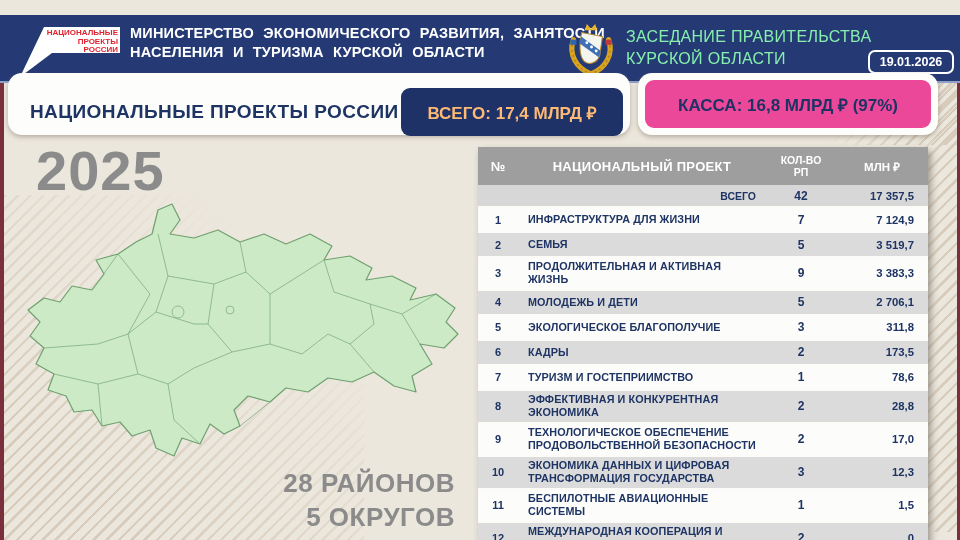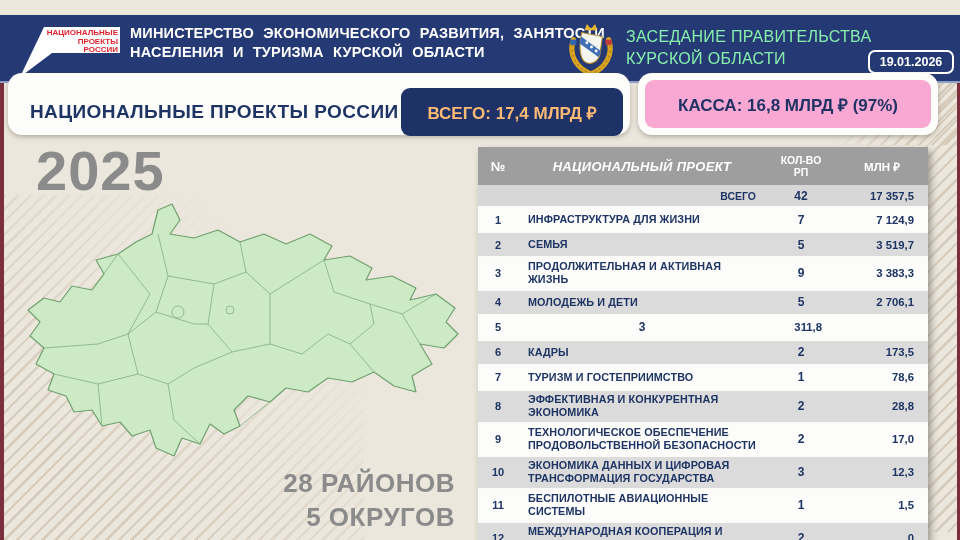--- a/index.html
+++ b/index.html
@@ -38,38 +38,38 @@
 
   
   .card{position:absolute;top:73px;height:62px;background:#fdfdfb;border-radius:14px;
         box-shadow:0 2px 5px rgba(110,100,85,.45);box-sizing:border-box;}
   .card-title{left:8px;width:622px;display:flex;align-items:center;
               justify-content:space-between;padding:16px 7px 0 22px;}
   .page-title{color:#1e3464;font-weight:bold;font-size:19px;letter-spacing:.4px;}
   .pill-total{width:222px;height:48px;background:#1e3268;border-radius:9px;color:#fdba74;
               font-weight:bold;font-size:17px;display:flex;align-items:center;justify-content:center;}
   .card-cash{left:638px;width:300px;padding:7px;}
-  .pill-cash{width:100%;height:100%;background:#f9a8d4;border-radius:9px;color:#1e3264;
+  .pill-cash{width:100%;height:100%;background:#ec4899;border-radius:9px;color:#1e3264;
              font-weight:bold;font-size:17px;display:flex;align-items:center;
              justify-content:center;box-sizing:border-box;}
 
   
   .year{position:absolute;left:36px;top:138px;font-size:56px;font-weight:bold;
         color:#8b8b8b;letter-spacing:1px;}
   .map{position:absolute;left:18px;top:183px;width:445px;height:312px;}
   .districts{position:absolute;right:505px;top:443px;width:230px;text-align:right;
              font-size:26px;font-weight:bold;color:#8b8b8b;line-height:1.3;letter-spacing:.5px;margin-top:24px;}
 
   
   .table{position:absolute;left:478px;top:147px;width:450px;
          box-shadow:3px 4px 7px rgba(60,55,45,.45);background:#fff;}
   .thead{display:grid;grid-template-columns:40px 1fr 70px 92px;align-items:center;
          height:38px;background:#9e9e9e;color:#fff;font-weight:bold;}
   .thead .h-num{font-size:13px;text-align:center;}
-  .thead .h-name{font-size:13px;text-align:center;letter-spacing:.3px;font-style:italic;}
+  .thead .h-name{font-size:13px;text-align:center;letter-spacing:.3px;}
   .thead .h-count{font-size:10.5px;text-align:center;line-height:1.15;padding:0 8px;}
   .thead .h-mln{font-size:11.5px;text-align:center;}
   .trow-total{display:grid;grid-template-columns:40px 1fr 70px 92px;align-items:center;
               height:21px;background:#d7d7d7;border-bottom:2px solid #fcfbf8;
               color:#1e3464;font-weight:bold;}
   .trow-total .t-label{text-align:right;font-size:10.5px;padding-right:10px;}
   .trow{display:grid;grid-template-columns:40px 1fr 70px 92px;align-items:center;
         min-height:23px;background:#fcfcfa;border-bottom:2px solid #fcfbf8;
         color:#1e3464;font-weight:bold;}
   .trow.alt{background:#dbdbdb;}
@@ -215,20 +215,21 @@
           <div class="cell-mln">3 383,3</div>
         </div>
         <div class="trow alt">
           <div class="cell-num">4</div>
           <div class="cell-name">МОЛОДЕЖЬ И ДЕТИ</div>
           <div class="cell-count">5</div>
           <div class="cell-mln">2 706,1</div>
         </div>
         <div class="trow">
           <div class="cell-num">5</div>
+          <div class="cell-name">ЭКОЛОГИЧЕСКОЕ БЛАГОПОЛУЧИЕ</div>
           <div class="cell-count">3</div>
           <div class="cell-mln">311,8</div>
         </div>
         <div class="trow alt">
           <div class="cell-num">6</div>
           <div class="cell-name">КАДРЫ</div>
           <div class="cell-count">2</div>
           <div class="cell-mln">173,5</div>
         </div>
         <div class="trow">

